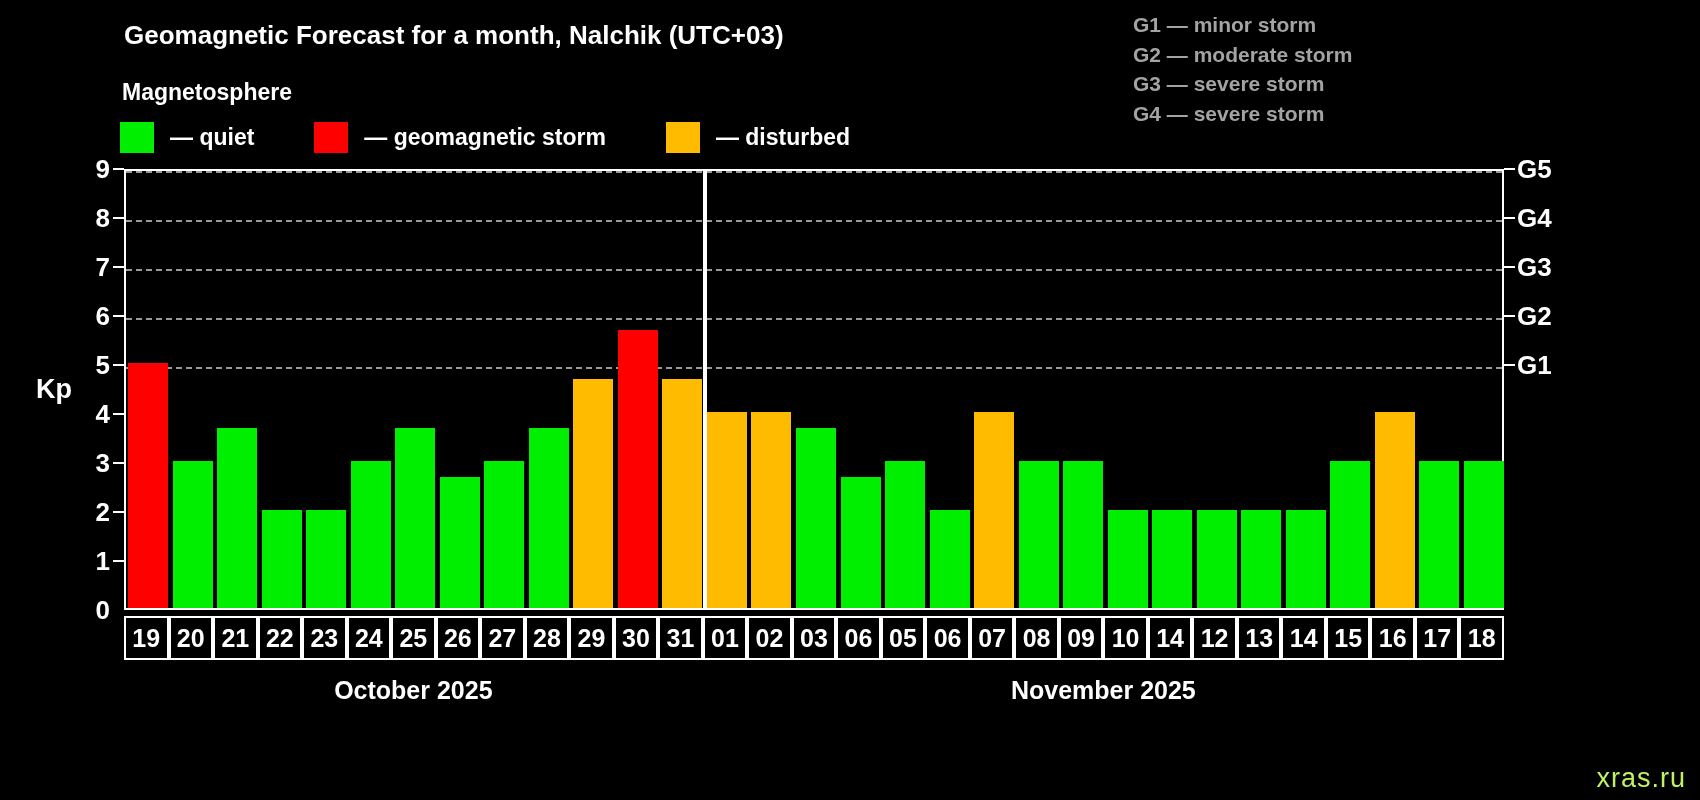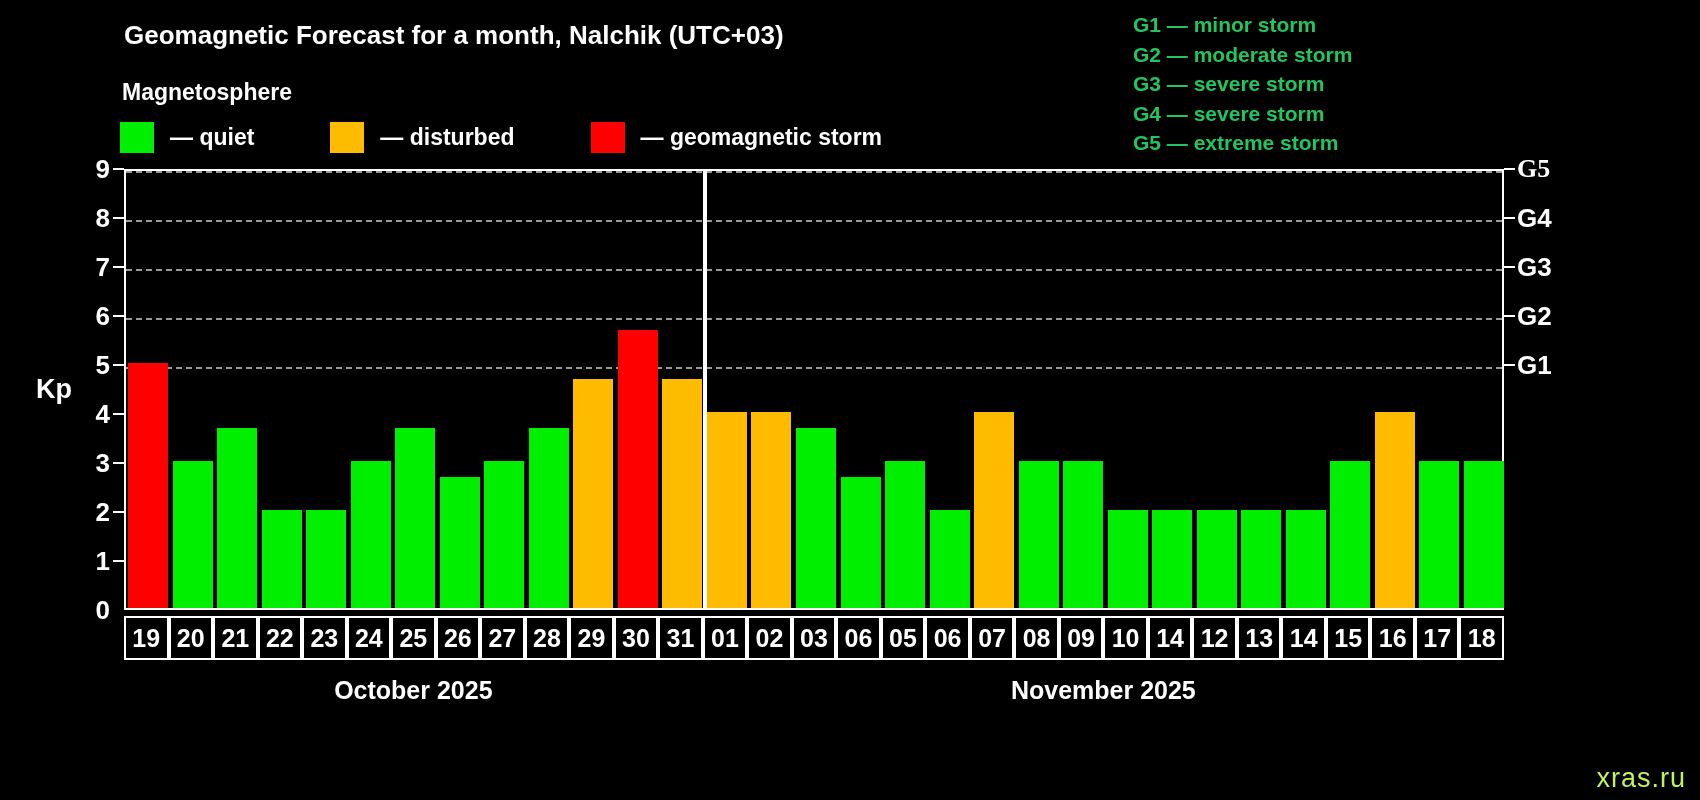--- a/index.html
+++ b/index.html
@@ -16,36 +16,36 @@
   #chart-title {
     position: absolute; left: 124px; top: 20px;
     color: #fff; font-size: 26px; font-weight: bold; white-space: nowrap;
   }
   #magnetosphere-label {
     position: absolute; left: 122px; top: 79px;
     color: #fff; font-size: 23px; font-weight: bold; white-space: nowrap;
   }
   #color-legend {
     position: absolute; left: 120px; top: 122px;
-    display: flex; align-items: center; gap: 16px;
+    display: flex; align-items: center; gap: 0;
   }
   .legend-entry { display: flex; align-items: center; margin-right: 60px; }
   .legend-swatch { width: 34px; height: 31px; display: inline-block; }
   .legend-text {
     color: #fff; font-size: 23px; font-weight: bold;
     margin-left: 16px; white-space: nowrap;
   }
 
   
   #gscale-legend {
     position: absolute; left: 1133px; top: 10px;
     display: flex; flex-direction: column;
   }
   .gscale-row {
-    color: #22c55e; font-size: 21px; font-weight: bold;
+    color: #a3a3a3; font-size: 21px; font-weight: bold;
     line-height: 29.5px; white-space: nowrap;
   }
 
   
   #plot-frame {
     position: absolute;
     left: 124px; top: 169px;
     width: 1380px; height: 441px;
     border: 2px solid #fff;
     background: #000;
@@ -124,35 +124,34 @@
 
   <div id="chart-title">Geomagnetic Forecast for a month, Nalchik (UTC+03)</div>
   <div id="magnetosphere-label">Magnetosphere</div>
 
   <div id="color-legend">
       <div class="legend-entry">
         <span class="legend-swatch" style="background: rgb(0, 238, 0);"></span>
         <span class="legend-text">— quiet</span>
       </div>
       <div class="legend-entry">
+        <span class="legend-swatch" style="background: rgb(254, 0, 0);"></span>
+        <span class="legend-text">— geomagnetic storm</span>
+      </div>
+      <div class="legend-entry">
         <span class="legend-swatch" style="background: rgb(255, 187, 0);"></span>
         <span class="legend-text">— disturbed</span>
-      </div>
-      <div class="legend-entry">
-        <span class="legend-swatch" style="background: rgb(254, 0, 0);"></span>
-        <span class="legend-text">— geomagnetic storm</span>
       </div>
     </div>
 
   <div id="gscale-legend">
       <div class="gscale-row">G1 — minor storm</div>
       <div class="gscale-row">G2 — moderate storm</div>
       <div class="gscale-row">G3 — severe storm</div>
       <div class="gscale-row">G4 — severe storm</div>
-      <div class="gscale-row">G5 — extreme storm</div>
     </div>
 
   <div id="y-axis-label">Kp</div>
   <div id="ytick-labels">
       <div class="ytick-label" style="top: 441px;">0</div>
       <div class="ytick-label" style="top: 392px;">1</div>
       <div class="ytick-label" style="top: 343px;">2</div>
       <div class="ytick-label" style="top: 294px;">3</div>
       <div class="ytick-label" style="top: 245px;">4</div>
       <div class="ytick-label" style="top: 196px;">5</div>
@@ -171,21 +170,21 @@
       <div class="ytick-mark" style="top: 98px;"></div>
       <div class="ytick-mark" style="top: 49px;"></div>
       <div class="ytick-mark" style="top: 0px;"></div>
     </div>
 
   <div id="gtick-labels">
       <div class="gtick-label" style="top: 196px;">G1</div>
       <div class="gtick-label" style="top: 147px;">G2</div>
       <div class="gtick-label" style="top: 98px;">G3</div>
       <div class="gtick-label" style="top: 49px;">G4</div>
-      <div class="gtick-label" style="top: 0px; font-family: Liberation Serif, serif;">G5</div>
+      <div class="gtick-label" style="top: 0px;">G5</div>
     </div>
   <div id="gtick-marks">
       <div class="gtick-mark" style="top: 196px;"></div>
       <div class="gtick-mark" style="top: 147px;"></div>
       <div class="gtick-mark" style="top: 98px;"></div>
       <div class="gtick-mark" style="top: 49px;"></div>
       <div class="gtick-mark" style="top: 0px;"></div>
     </div>
 
   <div id="plot-frame">

